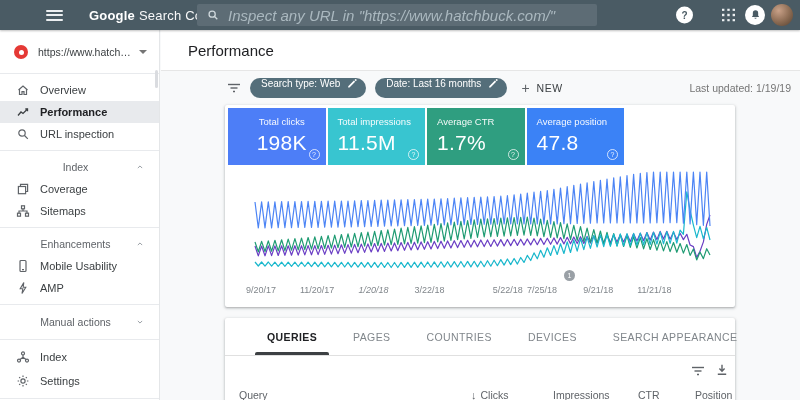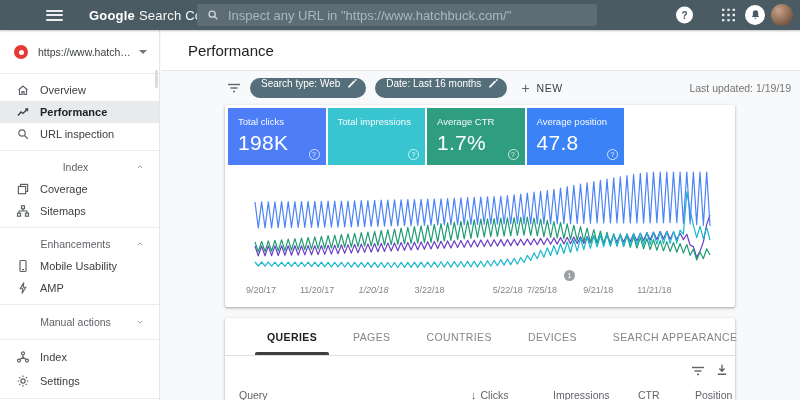--- a/index.html
+++ b/index.html
@@ -11,22 +11,22 @@
             display: flex; align-items: center; z-index: 30; box-shadow: 0 1px 2px rgba(0,0,0,.25); }
   .hamburger { margin-left: 46px; width: 17px; height: 11px; display: flex; flex-direction: column;
                justify-content: space-between; cursor: pointer; }
   .hamburger span { display: block; height: 2px; background: #eceff1; border-radius: 1px; }
   .logo { margin-left: 26px; font-size: 13px; color: #fff; white-space: nowrap; letter-spacing: .2px; }
   .logo .brand { font-weight: bold; }
   .logo .product { font-weight: normal; margin-left: 4px; color: rgba(255,255,255,.96); }
   .searchbox { position: absolute; left: 197px; top: 4px; width: 400px; height: 22px; background: #5d6c75;
                border-radius: 2px; display: flex; align-items: center; padding: 0 10px; }
   .searchbox svg { flex: 0 0 auto; margin-right: 9px; }
-  .searchbox input { flex: 1; background: transparent; border: none; outline: none; font-size: 13px;
-                     color: #cfd8dc; font-family: "Liberation Sans", sans-serif; }
+  .searchbox input { flex: 1; background: transparent; border: none; outline: none; font-size: 15px;
+                     color: #cfd8dc; font-family: "Liberation Sans", sans-serif; font-style: italic; }
   .searchbox input::placeholder { color: #aab8bf; opacity: 1; }
   .tb-icon { position: absolute; top: 50%; transform: translateY(-50%); display: flex; align-items: center;
              justify-content: center; cursor: pointer; }
   .help-circle { left: 676px; width: 17px; height: 17px; border-radius: 50%; background: #fff;
                  color: #4a5b64; font-size: 10px; font-weight: bold; }
   .apps-grid { left: 722px; }
   .bell-circle { left: 745px; width: 20px; height: 20px; border-radius: 50%; background: #fff; }
   .avatar { left: 771px; width: 22px; height: 22px; border-radius: 50%;
             background: radial-gradient(circle at 35% 30%, #c9a188, #8a6a52 55%, #54402f); }
 
@@ -284,27 +284,28 @@
   </div>
   <div class="new-btn">
     <span class="plus">+</span>
     <span class="nlbl">NEW</span>
   </div>
   <div class="last-updated">Last updated: 1/19/19</div>
 </div>
 
 <div class="chart-card">
   <div class="metrics">
-    <div class="metric" style="background: rgb(77, 126, 247);">
+    <div class="metric" style="background: rgb(77, 126, 247); text-align: center;">
       <div class="m-label">Total clicks</div>
       <div class="m-value">198K</div>
       <div class="m-help">?</div>
     </div>
     <div class="metric" style="background: rgb(56, 197, 208);">
       <div class="m-label">Total impressions</div>
+      <div class="m-value">11.5M</div>
       <div class="m-help">?</div>
     </div>
     <div class="metric" style="background: rgb(47, 158, 128);">
       <div class="m-label">Average CTR</div>
       <div class="m-value">1.7%</div>
       <div class="m-help">?</div>
     </div>
     <div class="metric" style="background: #3b82f6;">
       <div class="m-label">Average position</div>
       <div class="m-value">47.8</div>

